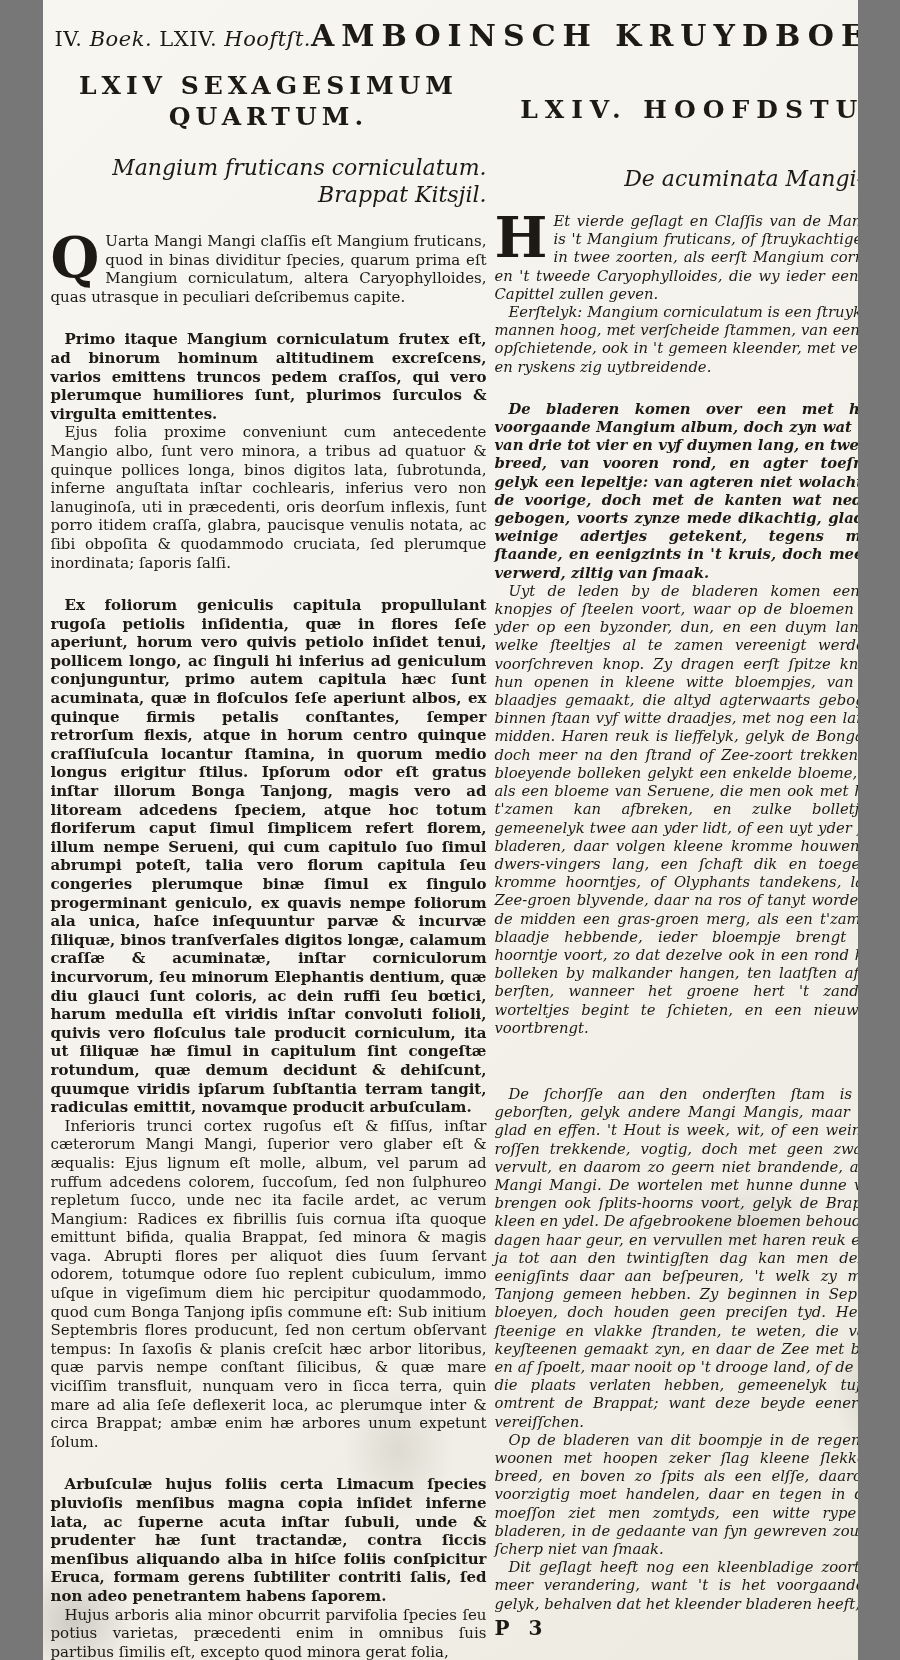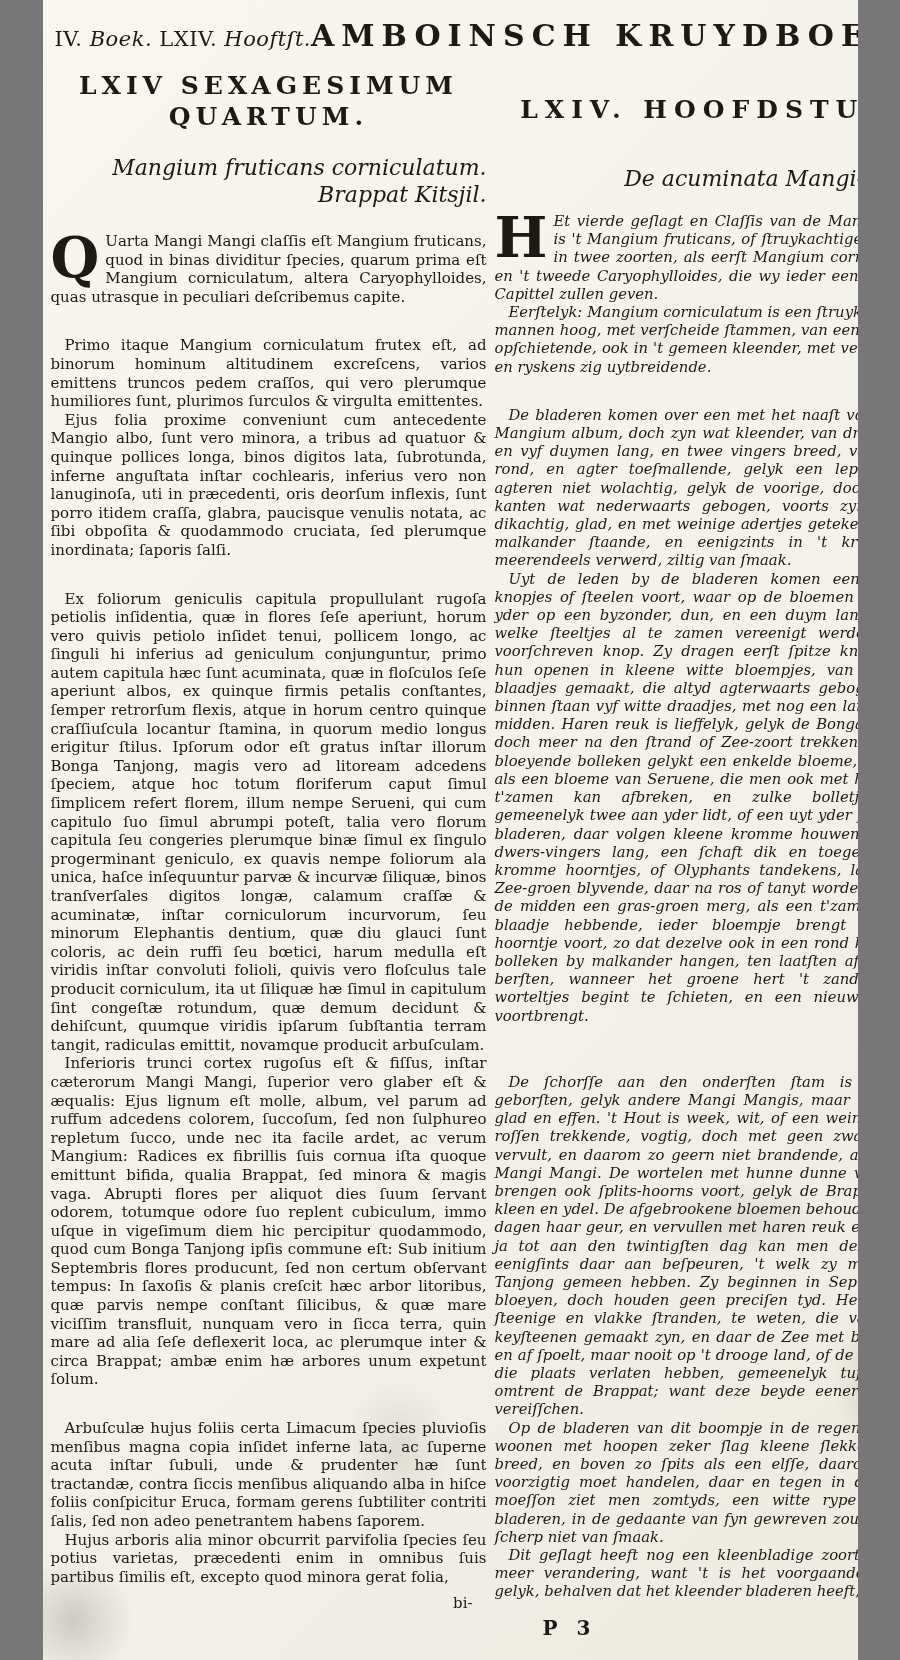--- a/index.html
+++ b/index.html
@@ -51,31 +51,31 @@
   .sub-wrap{margin-top:22px;}
   .sub-wrap.nl{margin-top:40px;}
 
   .body-text{margin-top:24px;text-align:justify;}
   .latin .body-text{font-size:15px;line-height:18.6px;}
   .dutch .body-text{font-size:14.8px;line-height:18.2px;font-style:italic;}
   .dutch .body-text{margin-top:20px;}
 
   p.para{margin:0;text-indent:14px;}
   p.para.first{text-indent:0;}
-  p.para.gap{margin-top:30px;}
+  p.para.gap{margin-top:24px;font-weight:bold;}
   p.para.gap-lg{margin-top:48px;}
 
   .dropcap{
     float:left;font-size:56px;line-height:46px;
     font-style:normal;font-weight:bold;
     padding:2px 6px 0 0;
   }
   .catchword{display:block;text-align:right;margin:8px;padding-right:6px;}
   .signature{
-    position:absolute;left:500px;top:1616px;
+    position:absolute;left:452px;top:1616px;
     font-size:20px;font-weight:bold;letter-spacing:6px;font-style:normal;
   }
 </style>
 </head>
 <body>
 
 <div class="page">
 
   <div class="stain s1"></div>
   <div class="stain s2"></div>

